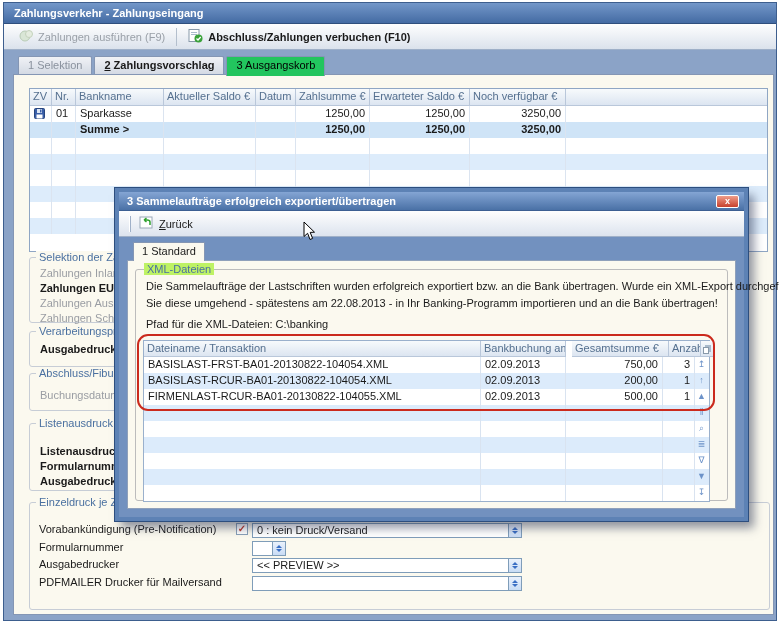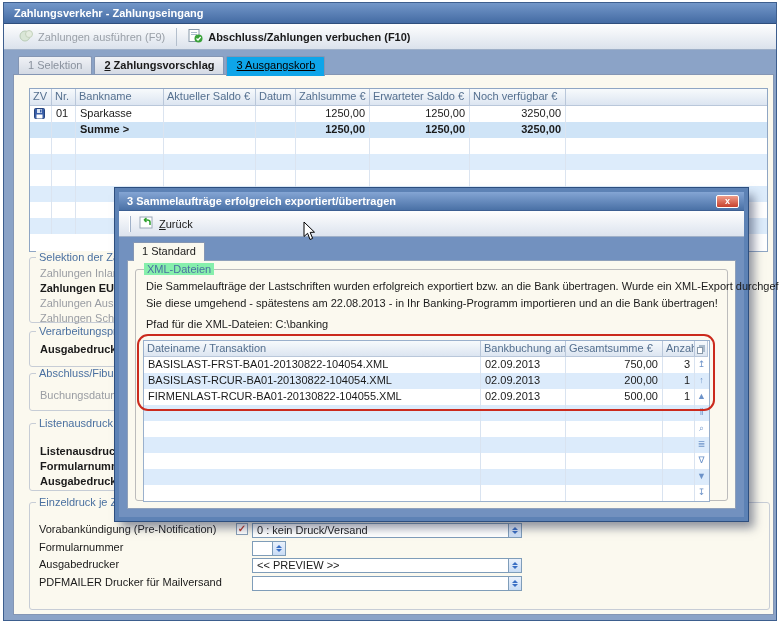--- a/index.html
+++ b/index.html
@@ -10,21 +10,21 @@
   .titlebar { height:21px; background:linear-gradient(#7397c9,#446ba3); color:#fff; font-weight:bold; line-height:21px; padding-left:10px; border-bottom:1px solid #2f4f7d; }
   .toolbar { height:26px; background:linear-gradient(#fefefe,#dbe2ec); border-bottom:1px solid #9fb0c8; display:flex; align-items:center; padding-left:8px; }
   .tb-btn { display:flex; align-items:center; gap:5px; padding:2px 7px; white-space:nowrap; }
   .tb-btn.disabled { color:#9aa0a8; }
   .tb-btn.enabled { font-weight:bold; }
   .tb-sep { width:1px; height:18px; background:#b4bfcd; margin:0 4px; }
 
   .tabs { position:absolute; left:14px; top:53px; display:flex; height:19px; z-index:2; }
   .tab { padding:2px 9px 0 9px; border:1px solid #8496b4; border-bottom:none; background:linear-gradient(#f0f2f6,#d4dae4); margin-right:2px; border-radius:2px 2px 0 0; color:#8a929e; height:18px; white-space:nowrap; }
   .tab.mid { color:#1a1a1a; font-weight:bold; }
-  .tab.active { background:#0ea5e9; color:#000; font-weight:normal; height:20px; z-index:3;text-decoration:underline; }
+  .tab.active { background:#22c55e; color:#000; font-weight:normal; height:20px; z-index:3; }
   .u { text-decoration:underline; }
 
   .tabpanel { position:absolute; left:9px; top:71px; width:761px; height:541px; background:#fbf9ef; border:1px solid #8496b4; }
 
   
   .gridpanel { position:absolute; left:15px; top:13px; width:739px; height:164px; border:1px solid #8fa6c4; background:#fff; overflow:hidden; }
   .searchrow { height:18px; background:linear-gradient(#f8fbfe,#e0ebf7); border-bottom:1px solid #c3d2e4; display:flex; align-items:center; padding-left:6px; gap:6px; }
   .searchrow .slbl { font-weight:bold; }
   .searchrow .sph { color:#8a919c; font-style:italic; }
   .mag { position:relative; width:8px; height:8px; border:1.5px solid #7a8ba0; border-radius:50%; display:inline-block; }
@@ -62,21 +62,21 @@
   .dialog { position:absolute; left:115px; top:188px; width:633px; height:333px; border:4px solid #5d82b5; outline:1px solid #2d4e7e; background:#7291bf; box-shadow:6px 7px 9px rgba(40,50,80,.5); z-index:10; }
   .dlg-title { height:19px; background:linear-gradient(#84a5d4,#4a71a6); color:#fff; font-weight:bold; line-height:19px; padding-left:8px; border-bottom:1px solid #3c5f92; position:relative; }
   .dlg-close { position:absolute; right:5px; top:3px; width:23px; height:13px; background:linear-gradient(#ef9d8a,#c6402c); border:1px solid #fff; border-radius:2px; color:#fff; font-weight:bold; font-size:9px; text-align:center; line-height:11px; }
   .dlg-toolbar { height:26px; background:linear-gradient(#fefefe,#dce3ee); border-bottom:1px solid #9fb0c8; display:flex; align-items:center; padding-left:10px; }
   .grip { width:2px; height:16px; border-left:1px solid #fff; border-right:1px solid #9fb0c8; margin-right:8px; }
   .back-btn { display:flex; align-items:center; gap:5px; }
   .dlg-body { position:relative; height:279px; }
   .dlg-tab { position:absolute; left:14px; top:5px; height:19px; padding:2px 8px; background:#fbf9ef; border:1px solid #8496b4; border-bottom:none; z-index:2; }
   .dlg-panel { position:absolute; left:8px; top:23px; width:609px; height:249px; background:#fbf9ef; border:1px solid #8fa0ba; }
   .groupbox { position:absolute; left:7px; top:8px; width:593px; height:232px; border:1px solid #bcbcbc; border-radius:3px; }
-  .gb-legend { position:absolute; left:8px; top:-7px; background:#86efac; padding:0 3px; color:#4a70a0; }
+  .gb-legend { position:absolute; left:8px; top:-7px; background:#bef264; padding:0 3px; color:#4a70a0; }
   .gb-line { position:absolute; left:10px; white-space:nowrap; }
 
   .dtable { position:absolute; left:7px; top:70px; width:567px; border:1px solid #9ab0cc; background:#fff; }
   .drow { display:flex; height:16px; background:#fff; }
   .drow.stripe { background:#dcebfb; }
   .dcell { border-right:1px solid #d9e3f0; padding:1px 4px; white-space:nowrap; overflow:hidden; flex:none; }
   .dcell.num { text-align:right; }
   .dcell.ico { width:13px; padding:0; text-align:center; color:#6d93c9; font-size:9px; line-height:15px; border-right:none; }
   .copyicon { position:relative; display:inline-block; width:6px; height:7px; background:#fff; border:1px solid #8899aa; box-shadow:2px -2px 0 #aabbcc; top:1px; }
   .red-rect { position:absolute; left:1px; top:64px; width:578px; height:77px; border:2px solid #cb2a1d; border-radius:11px; z-index:5; pointer-events:none; }
@@ -328,21 +328,21 @@
     <div class="dlg-panel">
       <div class="groupbox">
         <div class="gb-legend">XML-Dateien</div>
         <div class="gb-line" style="top:10px;">Die Sammelaufträge der Lastschriften wurden erfolgreich exportiert bzw. an die Bank übertragen.  Wurde ein XML-Export durchgeführt, müssen</div>
         <div class="gb-line" style="top:27px;">Sie diese umgehend - spätestens am 22.08.2013 - in Ihr Banking-Programm importieren und an die Bank übertragen!</div>
         <div class="gb-line" style="top:48px;">Pfad für die XML-Dateien: C:\banking</div>
         <div class="dtable" id="dlg-table">
             <div class="drow">
               <div class="hcell" style="width: 337px; height: 16px;">Dateiname / Transaktion</div>
               <div class="hcell" style="width: 85px; height: 16px;">Bankbuchung am</div>
-              <div class="hcell" style="width: 97px; height: 16px;">Gesamtsumme €</div>
+              <div class="hcell" style="width: 97px; height: 16px; margin-left: 6px;">Gesamtsumme €</div>
               <div class="hcell" style="width: 32px; height: 16px;">Anzahl</div>
               <div class="hcell" style="width: 13px; height: 16px; padding: 2px 0px 0px 2px;"><span class="copyicon"></span></div>
             </div>
             <div class="drow">
               <div class="dcell" style="width: 337px;">BASISLAST-FRST-BA01-20130822-104054.XML</div>
               <div class="dcell" style="width: 85px;">02.09.2013</div>
               <div class="dcell num" style="width: 97px;">750,00</div>
               <div class="dcell num" style="width: 32px;">3</div>
               <div class="dcell ico">↥</div>
             </div>

